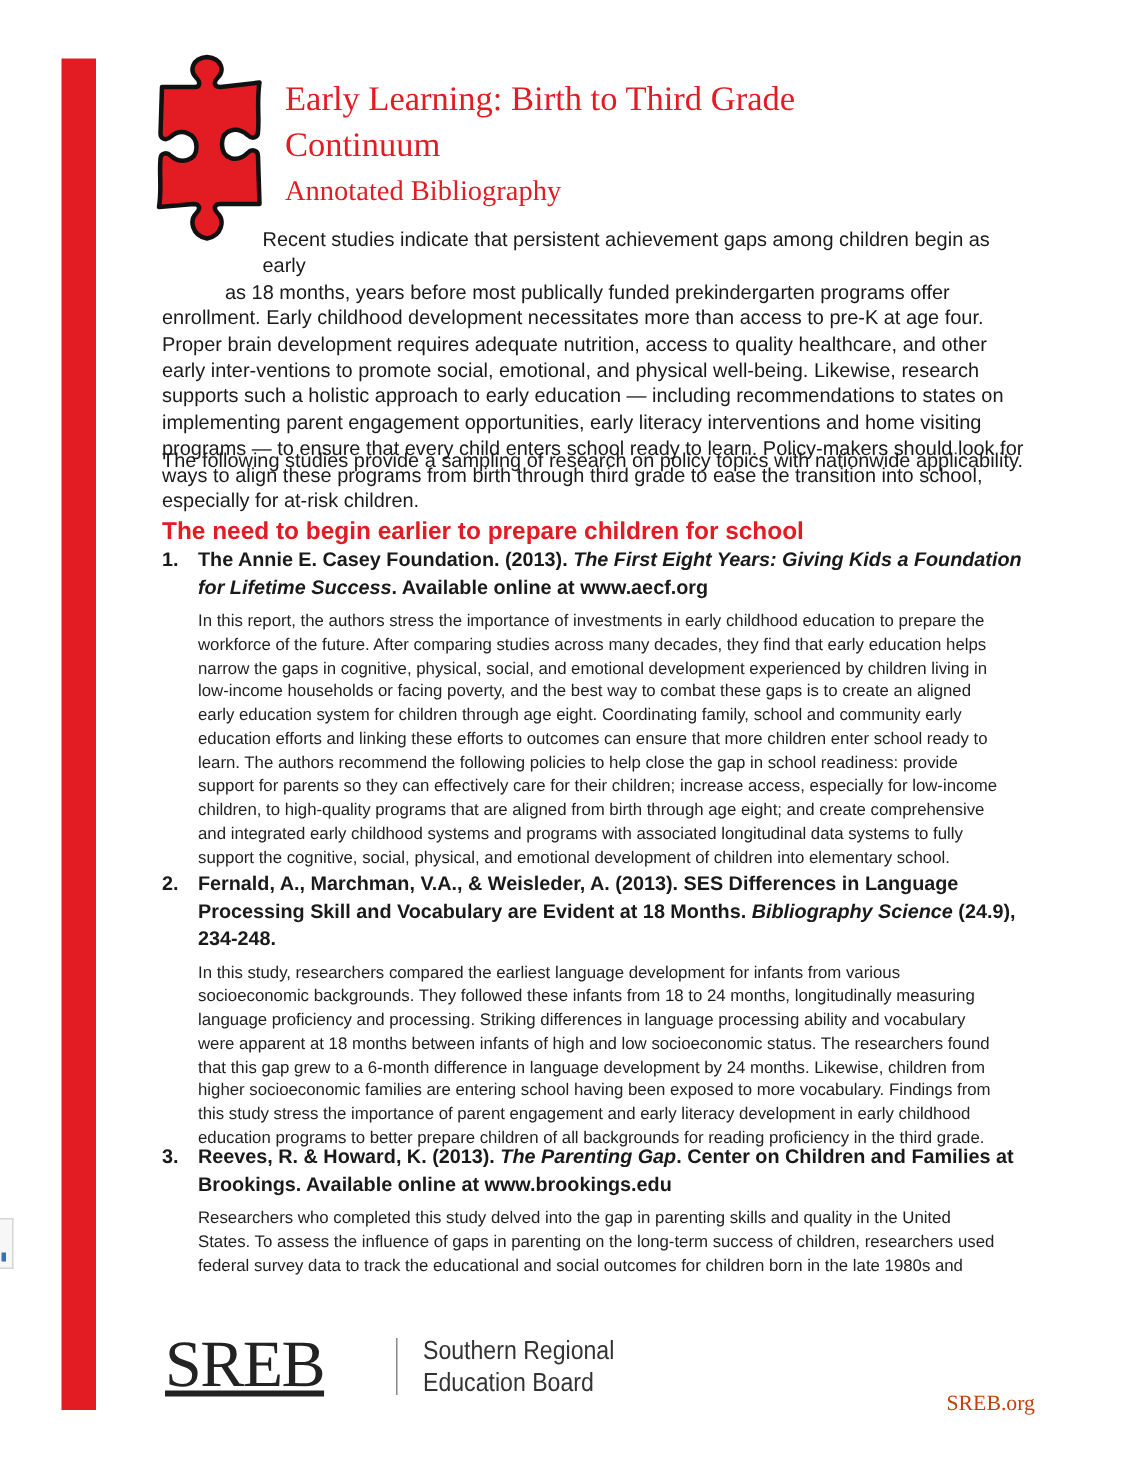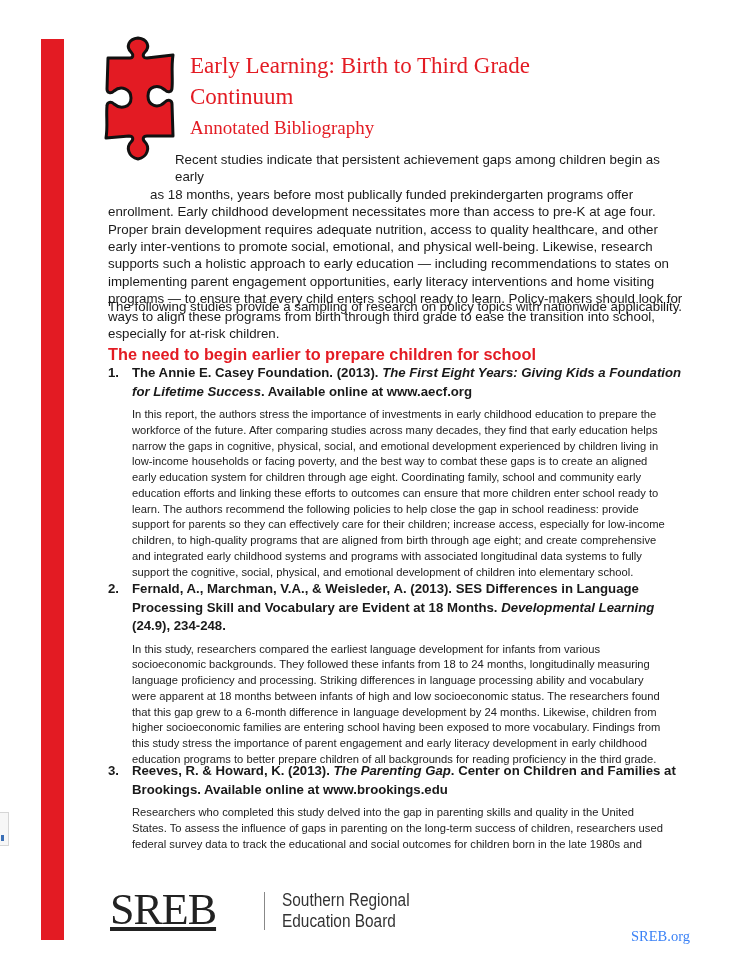--- a/index.html
+++ b/index.html
@@ -22,21 +22,21 @@
   .item .cite { margin-left:24px; font-weight:bold; font-size:13.2px; line-height:18.5px; }
   .item .cite i { font-style:italic; }
   .item .annot { margin-left:24px; margin-top:6px; font-size:11.2px; line-height:15.75px; color:#222; }
   .item1 { top:364px; }
   .item2 { top:580px; }
   .item3 { top:762px; }
   .item .annot span { display:block; white-space:nowrap; }
   .footer-logo { position:absolute; left:110px; top:888px; font-family:"Liberation Serif", serif; font-size:44px; letter-spacing:-1px; color:#222; line-height:44px;text-decoration:underline; }
   .footer-sep { position:absolute; left:264px; top:892px; width:1px; height:38px; background:#888; }
   .footer-name { position:absolute; left:282px; top:890px; font-size:17.5px; line-height:21px; color:#333; font-family:"Liberation Sans", sans-serif; transform:scaleX(0.88); transform-origin:left top; }
-  .footer-url { position:absolute; left:631px; top:928px; font-family:"Liberation Serif", serif; font-size:14.5px; color:#3b82f6; }
+  .footer-url { position:absolute; left:631px; top:928px; font-family:"Liberation Serif", serif; font-size:14.5px; color:#c2410c; }
 </style>
 </head>
 <body>
 
 <div class="red-bar"></div>
 
 <div class="side-tab">
   <span class="glyph"></span>
 </div>
 
@@ -97,21 +97,21 @@
     <span>learn. The authors recommend the following policies to help close the gap in school readiness: provide</span>
     <span>support for parents so they can effectively care for their children; increase access, especially for low-income</span>
     <span>children, to high-quality programs that are aligned from birth through age eight; and create comprehensive</span>
     <span>and integrated early childhood systems and programs with associated longitudinal data systems to fully</span>
     <span>support the cognitive, social, physical, and emotional development of children into elementary school.</span>
   </div>
 </div>
 
 <div class="item item2">
   <span class="num">2.</span>
-  <div class="cite"><span>Fernald, A., Marchman, V.A., &amp; Weisleder, A. (2013). SES Differences in Language Processing Skill and Vocabulary are Evident at 18 Months. </span><i>Developmental Learning</i><span> (24.9), 234-248.</span></div>
+  <div class="cite"><span>Fernald, A., Marchman, V.A., &amp; Weisleder, A. (2013). SES Differences in Language Processing Skill and Vocabulary are Evident at 18 Months. </span><i>Bibliography Science</i><span> (24.9), 234-248.</span></div>
   <div class="annot">
     <span>In this study, researchers compared the earliest language development for infants from various</span>
     <span>socioeconomic backgrounds. They followed these infants from 18 to 24 months, longitudinally measuring</span>
     <span>language proficiency and processing. Striking differences in language processing ability and vocabulary</span>
     <span>were apparent at 18 months between infants of high and low socioeconomic status. The researchers found</span>
     <span>that this gap grew to a 6-month difference in language development by 24 months. Likewise, children from</span>
     <span>higher socioeconomic families are entering school having been exposed to more vocabulary. Findings from</span>
     <span>this study stress the importance of parent engagement and early literacy development in early childhood</span>
     <span>education programs to better prepare children of all backgrounds for reading proficiency in the third grade.</span>
   </div>

